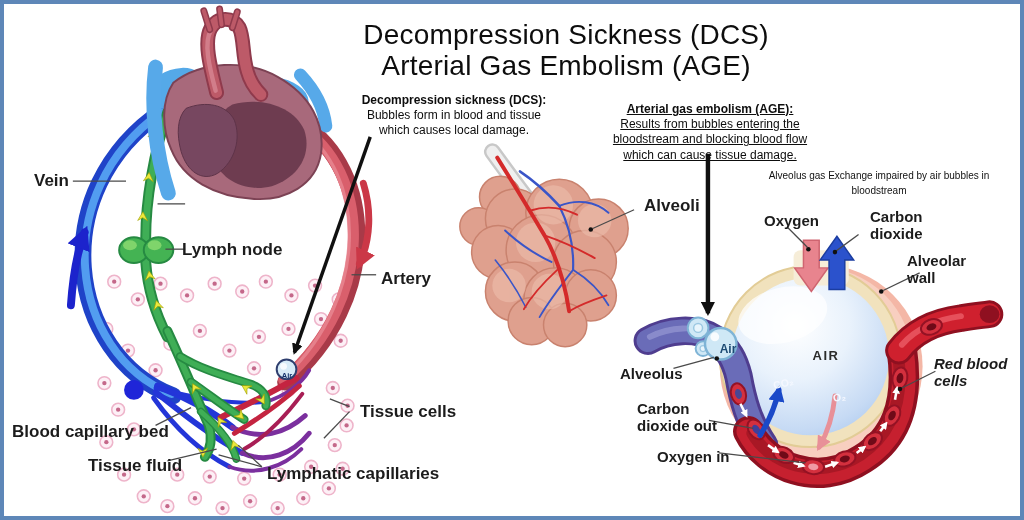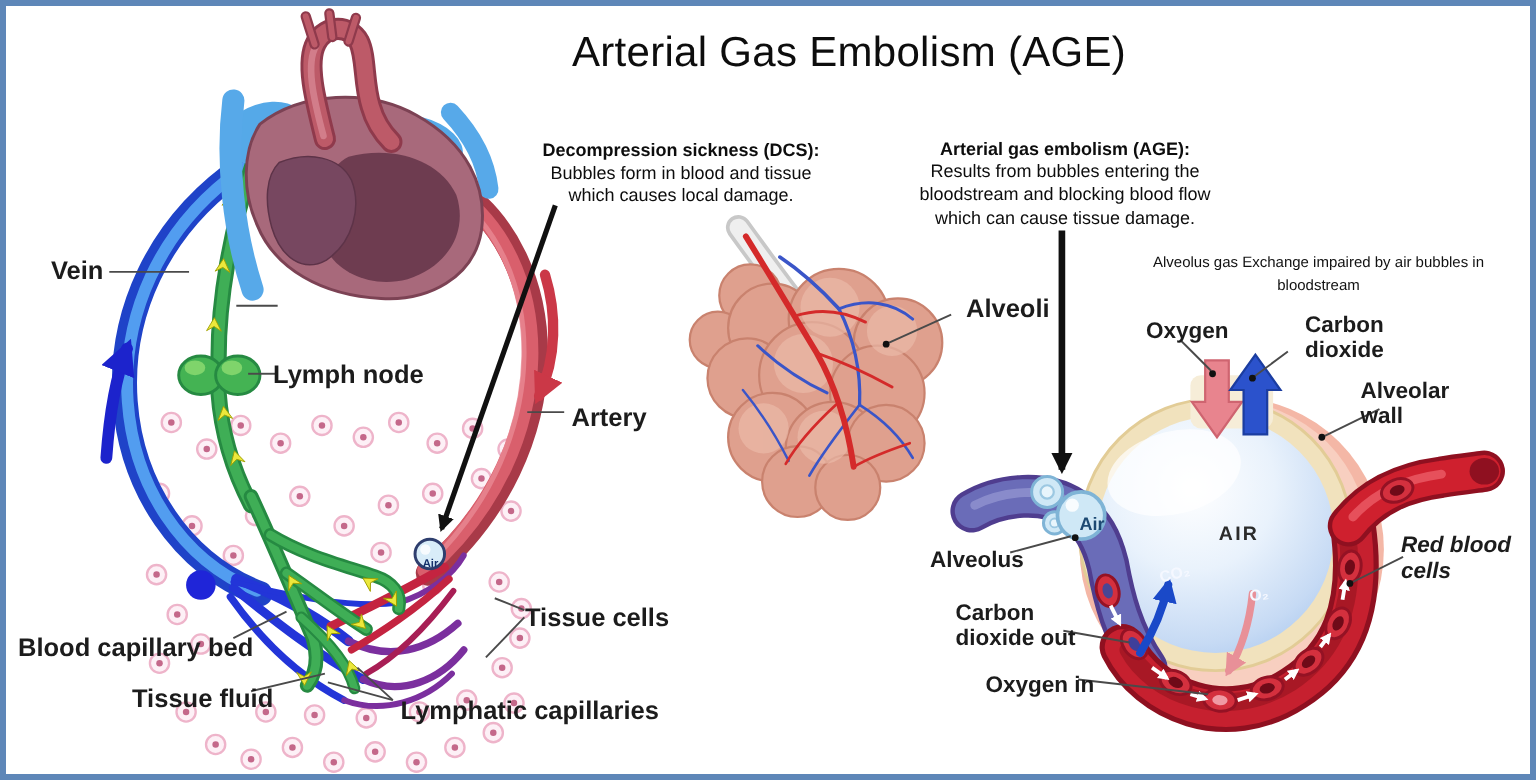--- a/index.html
+++ b/index.html
@@ -375,43 +375,44 @@
     <circle cx="592" cy="229" r="2.3"></circle>
         <circle cx="813" cy="249" r="2.3"></circle>
         <circle cx="840" cy="252" r="2.3"></circle>
     <circle cx="887" cy="292" r="2.3"></circle>
         <circle cx="906" cy="391" r="2.3"></circle>
         <circle cx="720" cy="360" r="2.3"></circle>
   </g>
 </svg>
 
 <div class="abs title" style="left:332px;top:15px;width:460px;">
+  <div>Decompression Sickness (DCS)</div>
   <div>Arterial Gas Embolism (AGE)</div>
 </div>
 
 <div class="abs note" style="left:357px;top:89px;width:186px;">
   <b>Decompression sickness (DCS):</b>
   <div class="pre">Bubbles form in blood and tissue
 which causes local damage.</div>
 </div>
 
-<div class="abs note" style="left:596px;top:88px;width:220px;">
+<div class="abs note" style="left:596px;top:98px;width:220px;text-decoration:underline;">
   <b>Arterial gas embolism (AGE):</b>
   <div class="pre">Results from bubbles entering the
 bloodstream and blocking blood flow
 which can cause tissue damage.</div>
 </div>
 
 <div class="abs lbl" style="left:30px;top:168px;">Vein</div>
 <div class="abs lbl" style="left:178px;top:237px;">Lymph node</div>
 <div class="abs lbl" style="left:377px;top:266px;">Artery</div>
 <div class="abs lbl" style="left:8px;top:419px;">Blood capillary bed</div>
 <div class="abs lbl" style="left:84px;top:453px;">Tissue fluid</div>
 <div class="abs lbl" style="left:263px;top:461px;">Lymphatic capillaries</div>
-<div class="abs lbl" style="left:346px;top:399px;">Tissue cells</div>
+<div class="abs lbl" style="left:356px;top:399px;">Tissue cells</div>
 <div class="abs airtiny" style="left:271px;top:367px;width:24px;">Air</div>
 
 <div class="abs lbl" style="left:640px;top:193px;">Alveoli</div>
 
 <div class="abs sub" style="left:745px;top:164px;width:260px;">Alveolus gas Exchange impaired by air bubbles in
 bloodstream</div>
 <div class="abs lbl-r" style="left:760px;top:209px;">Oxygen</div>
 <div class="abs lbl-r pre" style="left:866px;top:205px;">Carbon
 dioxide</div>
 <div class="abs lbl-r pre right" style="left:903px;top:249px;width:80px;">Alveolar

